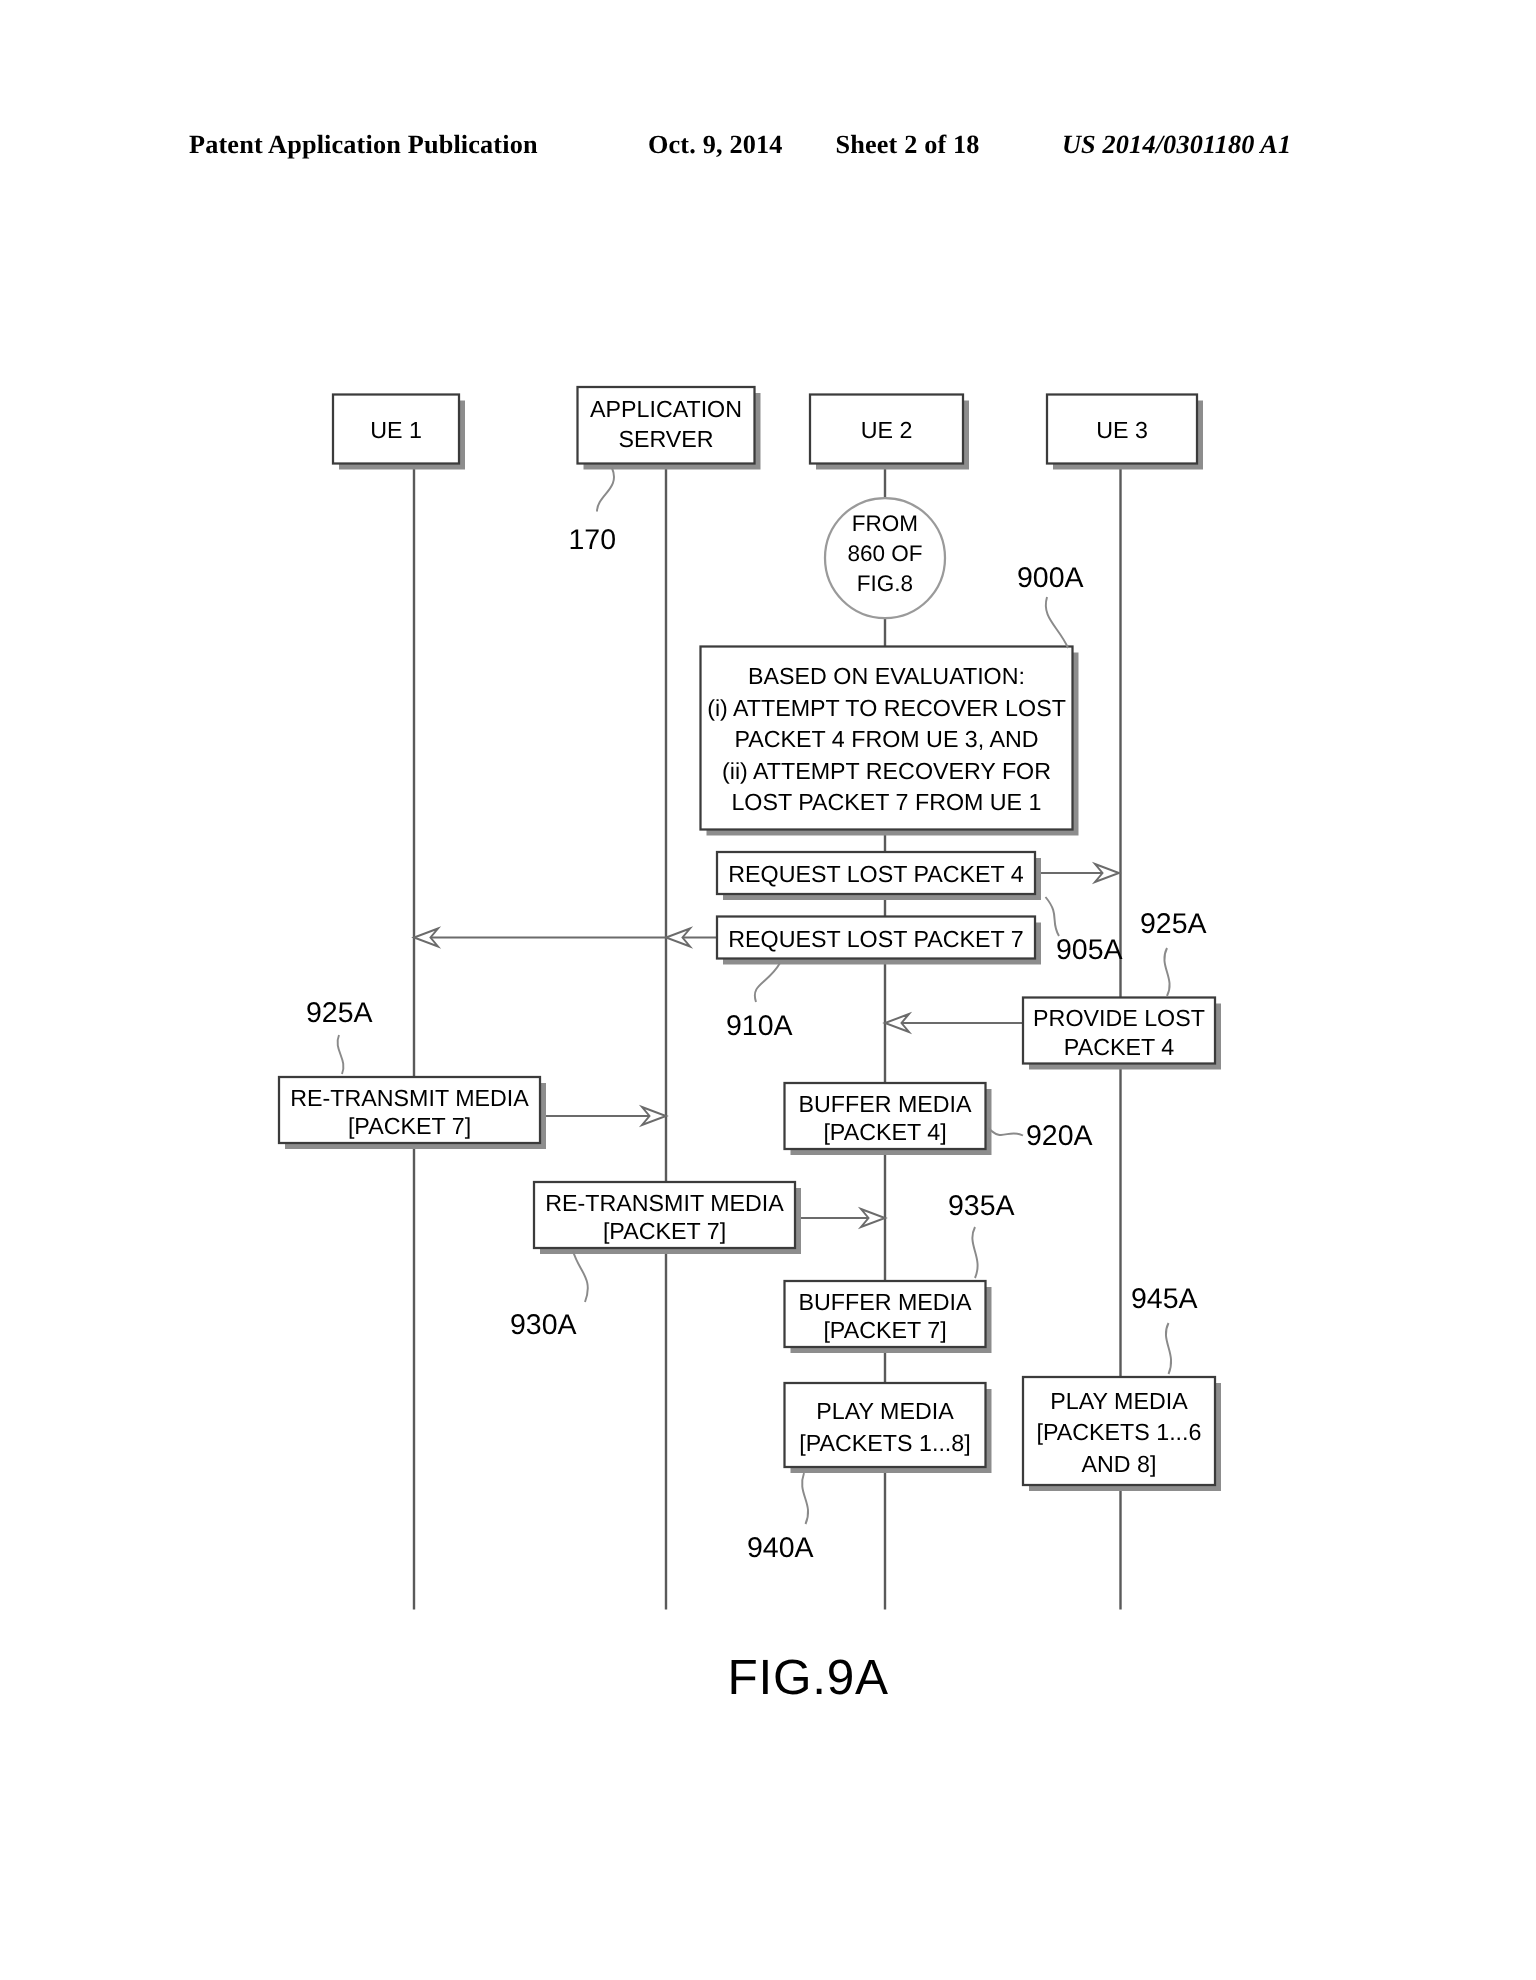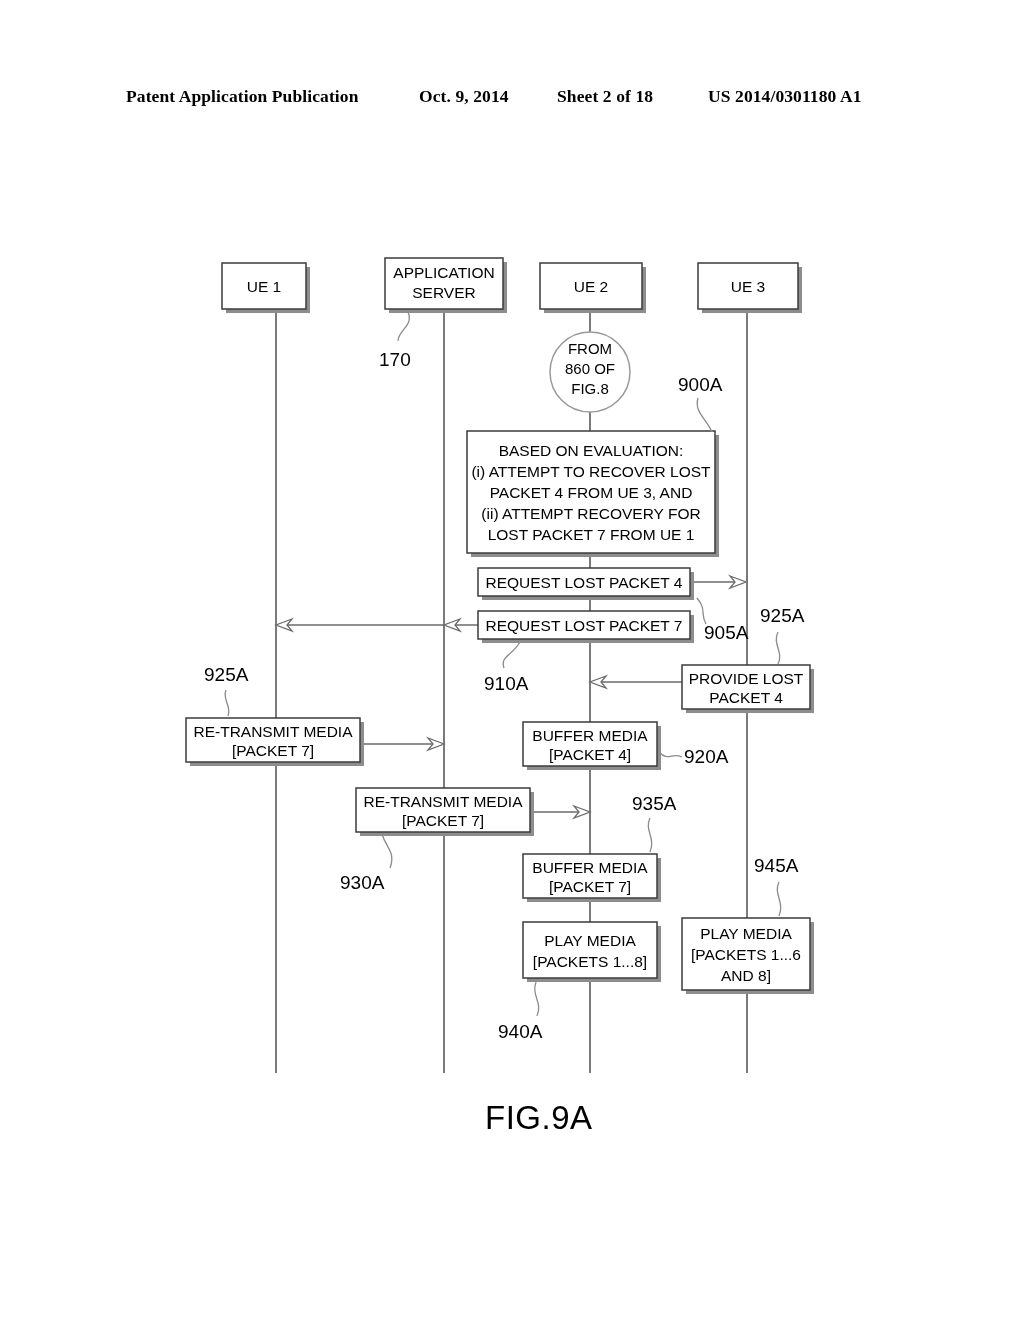--- a/index.html
+++ b/index.html
@@ -24,23 +24,23 @@
     width: 1024px;
     height: 26px;
     font-family: "Liberation Serif", serif;
     font-weight: bold;
     font-size: 17.5px;
     letter-spacing: 0.1px;
     white-space: nowrap;
   }
   .patent-header .seg { position: absolute; top: 0; }
   .hdr-pub   { left: 126px; }
-  .hdr-date  { left: 419px; }
+  .hdr-date  { left: 432px; }
   .hdr-sheet { left: 557px; }
-  .hdr-num   { left: 708px; }
+  .hdr-num   { left: 708px; font-style: italic; }
 
   
   #diagram {
     position: absolute;
     left: 0;
     top: 0;
     width: 1024px;
     height: 980px;
   }
   #diagram svg { display: block; }

